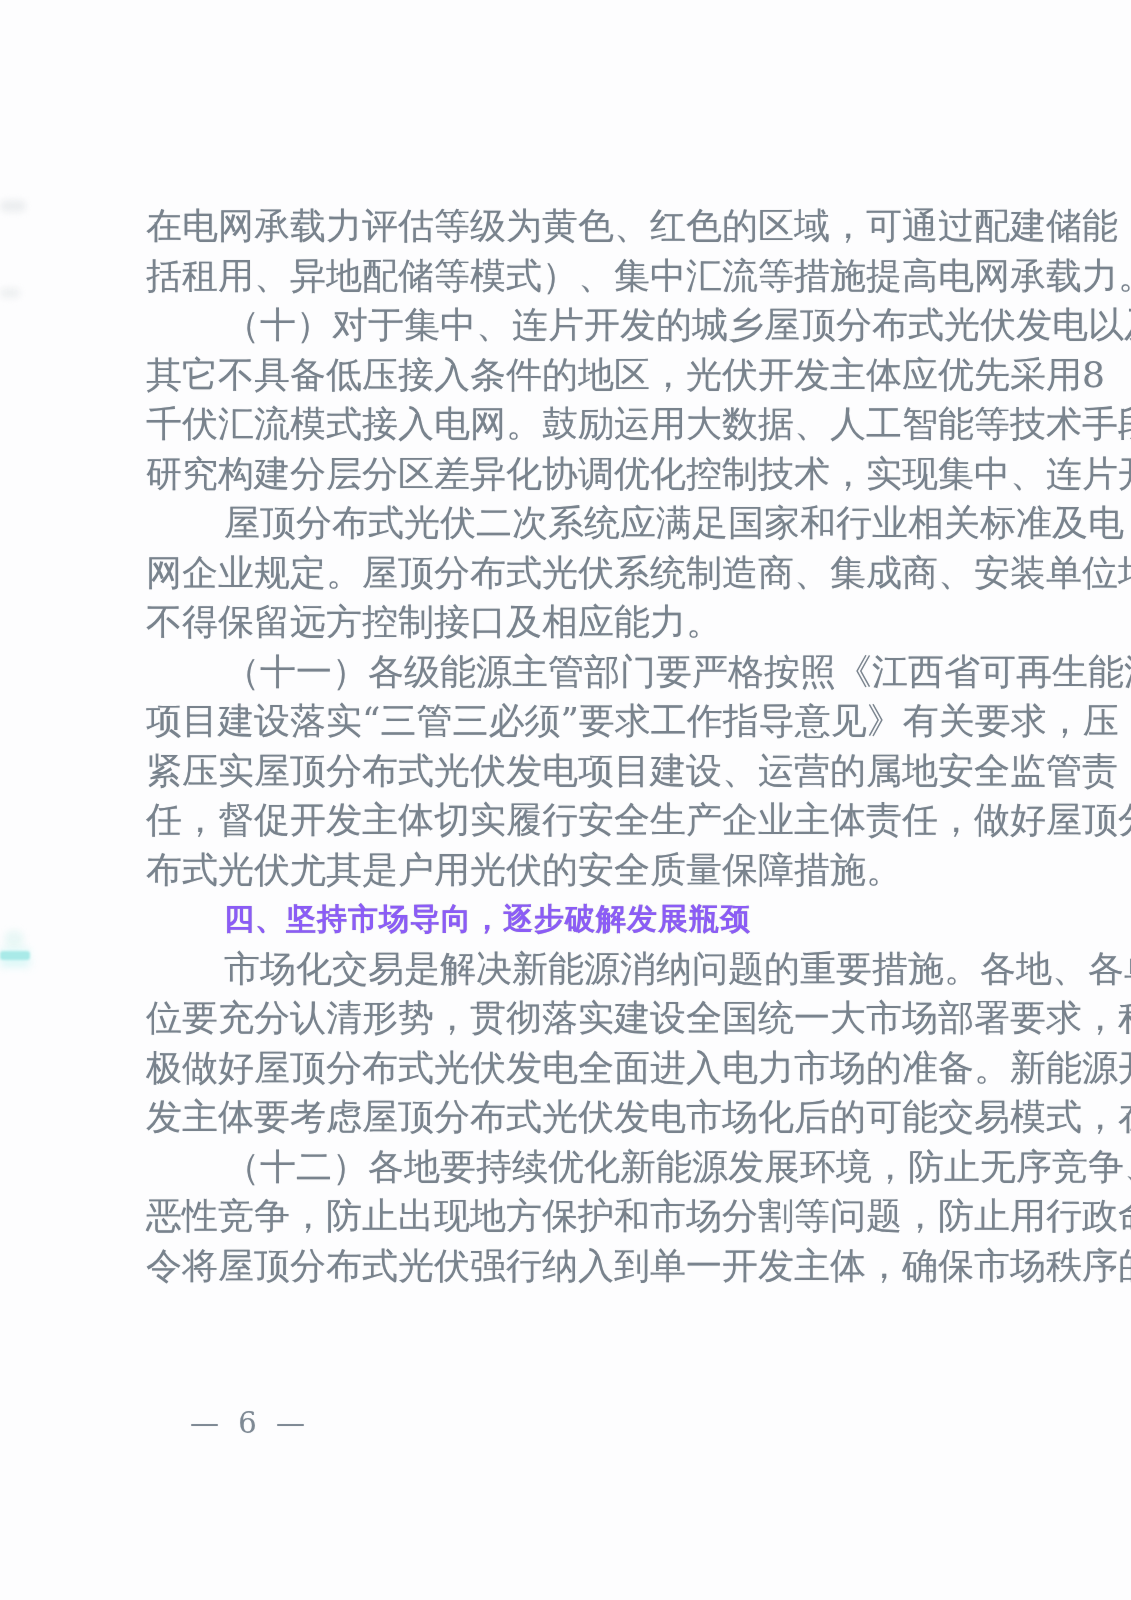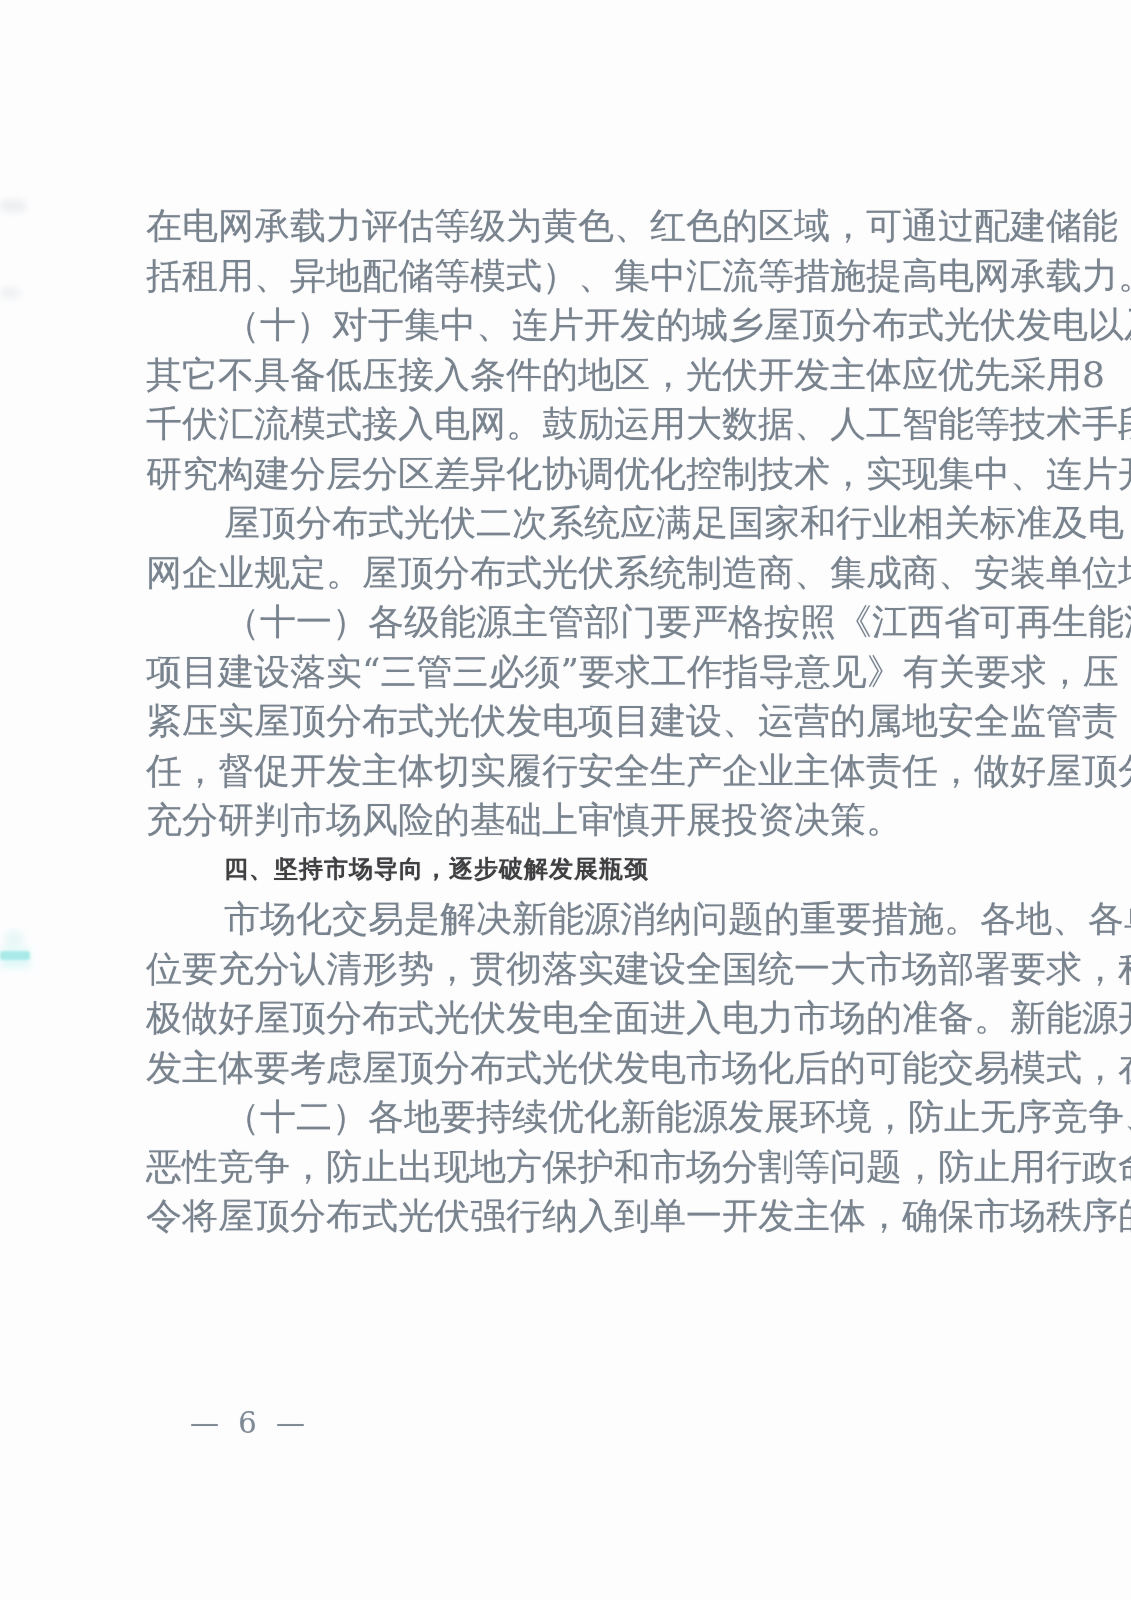--- a/index.html
+++ b/index.html
@@ -37,22 +37,22 @@
     display: flex;
     justify-content: space-between;
     align-items: baseline;
   }
   .line.indent {
     padding-left: 78px;
   }
   .line.heading {
     font-family: "DejaVu Sans", "Liberation Sans", sans-serif;
     font-weight: 700;
-    font-size: 24px;
-    color: #404040;
+    font-size: 30px;
+    color: #8b5cf6;
     letter-spacing: 1px;
     text-shadow: 0 0 1px rgba(96, 106, 115, 0.5);
   }
   .page-number {
     position: absolute;
     left: 190px;
     top: 1406px;
     font-size: 29px;
     color: #7e8994;
     letter-spacing: 5px;
@@ -320,20 +320,21 @@
         <span>集</span>
         <span>成</span>
         <span>商</span>
         <span>、</span>
         <span>安</span>
         <span>装</span>
         <span>单</span>
         <span>位</span>
         <span>均</span>
       </div>
+    <div class="line">不得保留远方控制接口及相应能力。</div>
     <div class="line fit indent">
         <span>（</span>
         <span>十</span>
         <span>一</span>
         <span>）</span>
         <span>各</span>
         <span>级</span>
         <span>能</span>
         <span>源</span>
         <span>主</span>
@@ -437,21 +438,21 @@
         <span>体</span>
         <span>责</span>
         <span>任</span>
         <span>，</span>
         <span>做</span>
         <span>好</span>
         <span>屋</span>
         <span>顶</span>
         <span>分</span>
       </div>
-    <div class="line">充分研判市场风险的基础上审慎开展投资决策。</div>
+    <div class="line">布式光伏尤其是户用光伏的安全质量保障措施。</div>
     <div class="line heading indent">四、坚持市场导向，逐步破解发展瓶颈</div>
     <div class="line fit indent">
         <span>市</span>
         <span>场</span>
         <span>化</span>
         <span>交</span>
         <span>易</span>
         <span>是</span>
         <span>解</span>
         <span>决</span>

